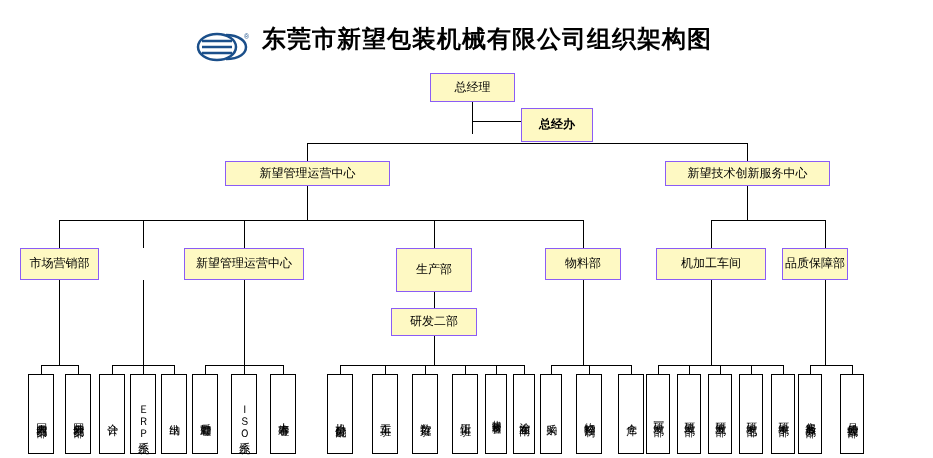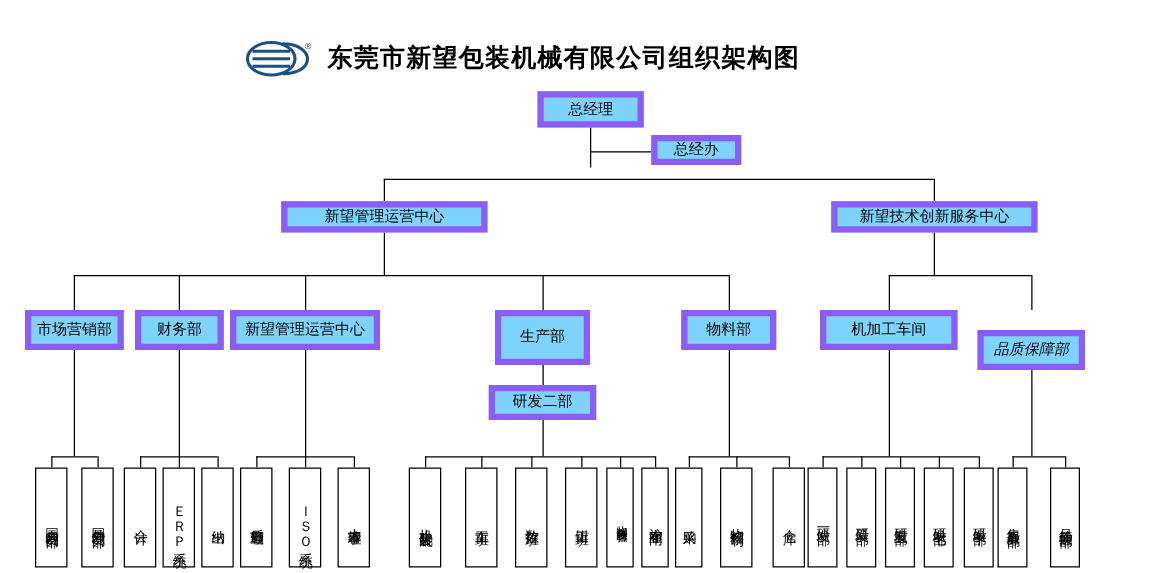--- a/index.html
+++ b/index.html
@@ -8,31 +8,31 @@
     background:#ffffff;
     font-family:"Liberation Sans","DejaVu Sans",sans-serif;
     color:#000;
     overflow:hidden;
   }
   #root{position:relative;width:933px;height:458px;}
 
   
   .logo{position:absolute;left:196px;top:30px;width:56px;height:34px;}
   .title{
-    position:absolute;left:262px;top:33px;
-    font-size:20px;font-weight:bold;letter-spacing:1px;
+    position:absolute;left:262px;top:23px;
+    font-size:24px;font-weight:bold;letter-spacing:1px;
     white-space:nowrap;
     font-family:"DejaVu Sans","Liberation Sans",sans-serif;
   }
 
   
   .box{
     position:absolute;
-    border:5px solid #8b5cf6;
-    background:#7dd3fc;
+    border:1px solid #8b5cf6;
+    background:#fef9c3;
     box-sizing:border-box;
     display:flex;align-items:center;justify-content:center;
     text-align:center;
     font-size:12px;
     line-height:1.15;
     font-family:"DejaVu Sans","Liberation Sans",sans-serif;
     white-space:pre-line;
   }
   .vbox{
     position:absolute;
@@ -126,32 +126,31 @@
   <div class="ln v" style="left:720px;top:365px;height:9px;"></div>
   <div class="ln v" style="left:751px;top:365px;height:9px;"></div>
   <div class="ln v" style="left:783px;top:365px;height:9px;"></div>
 
   <div class="ln v" style="left:825px;top:280px;height:85px;"></div>
   <div class="ln h" style="left:810px;top:365px;width:42px;"></div>
   <div class="ln v" style="left:810px;top:365px;height:9px;"></div>
   <div class="ln v" style="left:852px;top:365px;height:9px;"></div>
 
   <div class="box" style="left:430px;top:73px;width:85px;height:29px;">总经理</div>
-  <div class="box" style="left:521px;top:108px;width:72px;height:24px;">总经办</div>
+  <div class="box" style="left:521px;top:108px;width:72px;height:34px;font-weight:bold;">总经办</div>
 
   <div class="box" style="left:225px;top:161px;width:165px;height:25px;">新望管理运营中心</div>
   <div class="box" style="left:665px;top:161px;width:165px;height:25px;">新望技术创新服务中心</div>
 
   <div class="box" style="left:20px;top:248px;width:79px;height:32px;">市场营销部</div>
-  <div class="box" style="left:108px;top:248px;width:71px;height:32px;">财务部</div>
   <div class="box" style="left:184px;top:248px;width:120px;height:32px;">新望管理运营中心</div>
   <div class="box" style="left:396px;top:248px;width:76px;height:44px;">生产部</div>
   <div class="box" style="left:545px;top:248px;width:76px;height:32px;">物料部</div>
   <div class="box" style="left:656px;top:248px;width:110px;height:32px;">机加工车间</div>
-  <div class="box" style="left:782px;top:264px;width:86px;height:32px;font-style:italic;">品质保障部</div>
+  <div class="box" style="left:782px;top:248px;width:66px;height:32px;">品质保障部</div>
 
   <div class="box" style="left:391px;top:308px;width:86px;height:28px;">研发二部</div>
 
   <div class="vbox" style="left:28px;top:374px;width:26px;height:80px;">国内贸易部</div>
   <div class="vbox" style="left:65px;top:374px;width:26px;height:80px;">国外贸易部</div>
 
   <div class="vbox" style="left:99px;top:374px;width:26px;height:80px;">会计</div>
   <div class="vbox" style="left:130px;top:374px;width:26px;height:80px;">ＥＲＰ系统</div>
   <div class="vbox" style="left:161px;top:374px;width:26px;height:80px;">出纳</div>
 

